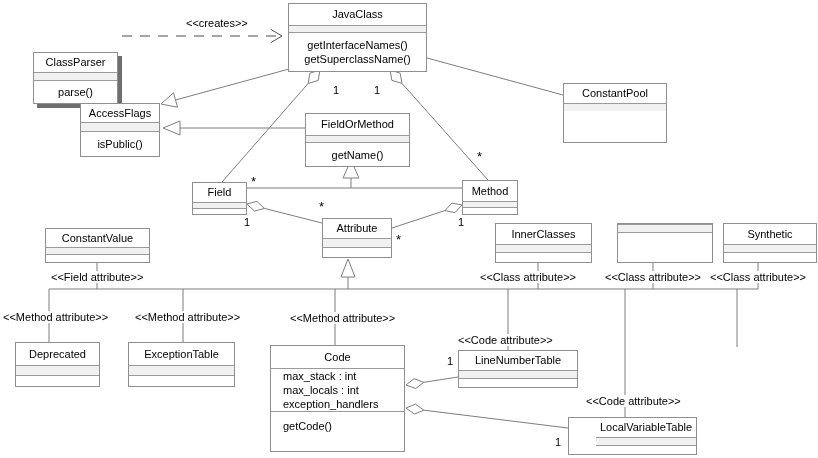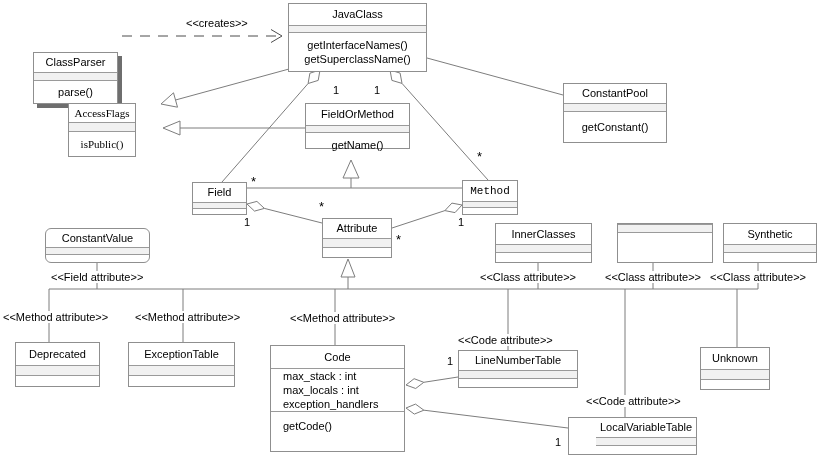--- a/index.html
+++ b/index.html
@@ -110,60 +110,57 @@
     <div class="sec tint" style="height:7px;"></div>
     <div class="sec" style="height:39px;">
       <div>getInterfaceNames()</div>
       <div>getSuperclassName()</div>
     </div>
   </div>
 
   <div class="uml-class" style="left:563px;top:83px;width:104px;height:60px;">
     <div class="ttl" style="height:19px;">ConstantPool</div>
     <div class="sec tint" style="height:8px;"></div>
-    <div class="sec" style="height:31px;">
-      <div>getConstant()</div>
-    </div>
-  </div>
-
-  <div class="uml-class" style="left:68px;top:103px;width:68px;height:54px;font-family:Liberation Serif, serif;">
+  </div>
+
+  <div class="uml-class" style="left:80px;top:103px;width:80px;height:54px;">
     <div class="ttl" style="height:18px;">AccessFlags</div>
     <div class="sec tint" style="height:9px;"></div>
     <div class="sec" style="height:25px;">
       <div>isPublic()</div>
     </div>
   </div>
 
-  <div class="uml-class" style="left:305px;top:103px;width:105px;height:46px;">
+  <div class="uml-class" style="left:305px;top:113px;width:105px;height:54px;">
     <div class="ttl" style="height:21px;">FieldOrMethod</div>
     <div class="sec tint" style="height:7px;"></div>
     <div class="sec" style="height:24px;">
       <div>getName()</div>
     </div>
   </div>
 
   <div class="uml-class" style="left:192px;top:182px;width:55px;height:33px;">
     <div class="ttl" style="height:19px;">Field</div>
     <div class="sec tint" style="height:6px;"></div>
     <div class="sec" style="height:6px;"></div>
   </div>
 
   <div class="uml-class" style="left:462px;top:180px;width:56px;height:35px;">
-    <div class="ttl" style="height:20px;font-family:Liberation Mono, monospace;">Method</div>
+    <div class="ttl" style="height:20px;">Method</div>
     <div class="sec tint" style="height:6px;"></div>
     <div class="sec" style="height:7px;"></div>
   </div>
 
   <div class="uml-class" style="left:322px;top:218px;width:70px;height:40px;">
     <div class="ttl" style="height:19px;">Attribute</div>
     <div class="sec tint" style="height:9px;"></div>
     <div class="sec" style="height:10px;"></div>
   </div>
 
-  <div class="uml-class" style="left:45px;top:228px;width:105px;height:35px;border-radius:6px;">
+  <div class="uml-class" style="left:45px;top:228px;width:105px;height:35px;">
     <div class="ttl" style="height:18px;">ConstantValue</div>
     <div class="sec tint" style="height:7px;"></div>
     <div class="sec" style="height:8px;"></div>
   </div>
 
   <div class="uml-class" style="left:495px;top:223px;width:97px;height:40px;">
     <div class="ttl" style="height:20px;">InnerClasses</div>
     <div class="sec tint" style="height:8px;"></div>
     <div class="sec" style="height:10px;"></div>
   </div>
@@ -208,25 +205,20 @@
     <div class="sec tint" style="height:8px;"></div>
     <div class="sec" style="height:9px;"></div>
   </div>
 
   <div class="uml-class" style="left:568px;top:417px;width:129px;height:38px;padding-left:27px;">
     <div class="ttl" style="height:19px;">LocalVariableTable</div>
     <div class="sec tint" style="height:8px;"></div>
     <div class="sec" style="height:9px;"></div>
   </div>
 
-  <div class="uml-class" style="left:700px;top:347px;width:70px;height:43px;">
-    <div class="ttl" style="height:21px;">Unknown</div>
-    <div class="sec tint" style="height:10px;"></div>
-    <div class="sec" style="height:10px;"></div>
-  </div>
 
   <span class="dlabel" style="left:185px;top:17px;">&lt;&lt;creates&gt;&gt;</span>
   <span class="dlabel" style="left:50px;top:271px;">&lt;&lt;Field attribute&gt;&gt;</span>
   <span class="dlabel" style="left:479px;top:271px;">&lt;&lt;Class attribute&gt;&gt;</span>
   <span class="dlabel" style="left:604px;top:271px;">&lt;&lt;Class attribute&gt;&gt;</span>
   <span class="dlabel" style="left:709px;top:271px;">&lt;&lt;Class attribute&gt;&gt;</span>
   <span class="dlabel" style="left:2px;top:311px;">&lt;&lt;Method attribute&gt;&gt;</span>
   <span class="dlabel" style="left:134px;top:311px;">&lt;&lt;Method attribute&gt;&gt;</span>
   <span class="dlabel" style="left:289px;top:312px;">&lt;&lt;Method attribute&gt;&gt;</span>
   <span class="dlabel" style="left:457px;top:334px;">&lt;&lt;Code attribute&gt;&gt;</span>

